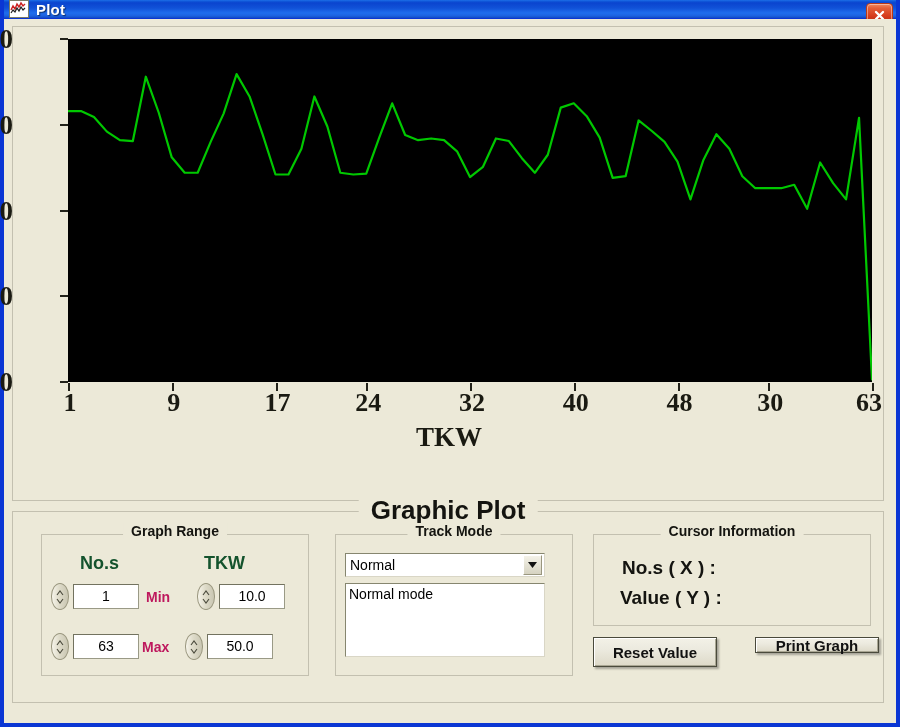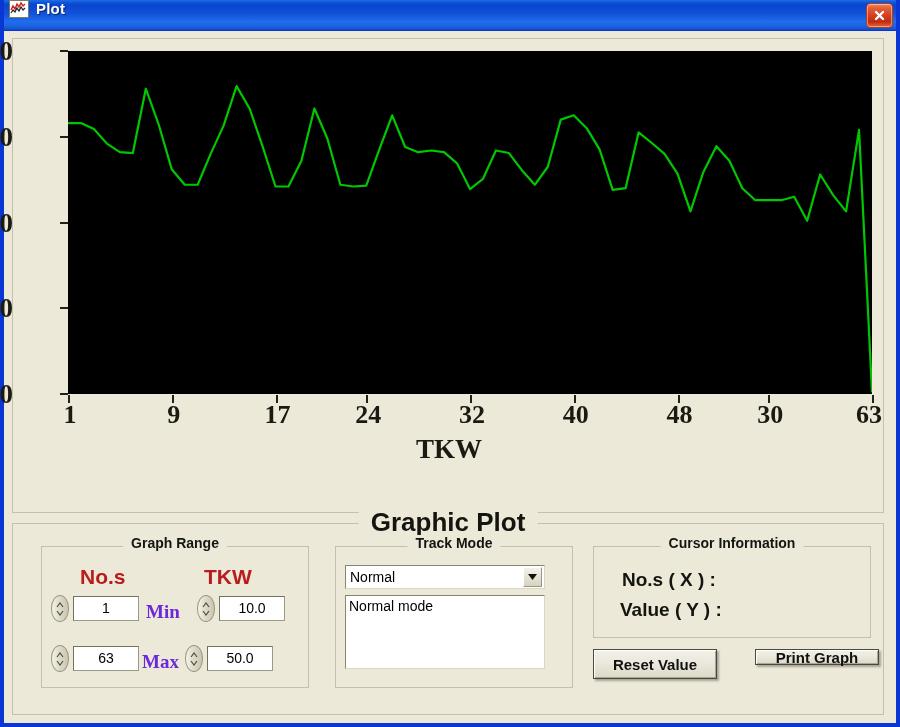--- a/index.html
+++ b/index.html
@@ -25,26 +25,26 @@
     left: 0; top: 0;
     width: 900px;
     height: 727px;
     box-sizing: border-box;
     border: 4px solid #0a36d4;
     border-top: none;
     background: #ece9d8;
   }
   .titlebar {
     position: relative;
-    height: 31px;
+    height: 19px;
     background: linear-gradient(to bottom,
         #1d6fe8 0%, #0f56d8 8%, #0a44cf 16%,
         #1152d8 45%, #1f6ded 72%, #1c62e0 88%, #1149c4 100%);
     display: flex;
-    align-items: flex-start;
+    align-items: flex-end;
     padding-left: 5px;
     box-sizing: border-box;
     border-bottom: 1px solid #0a36d4;
   }
   .title-icon {
     width: 18px;
     height: 16px;
     background: #ffffff;
     border: 1px solid #7b7b64;
     margin-right: 7px;
@@ -202,22 +202,22 @@
     color: #141410;
     white-space: nowrap;
   }
 
   
   #graph-range { left: 28px; top: 22px; width: 268px; height: 142px; }
   .col-header {
     position: absolute;
     font-family: "Liberation Sans", sans-serif;
     font-weight: bold;
-    font-size: 21px;
-    color: #b91c1c;
+    font-size: 18px;
+    color: #14532d;
     white-space: nowrap;
   }
   .spin-row { position: absolute; display: flex; align-items: center; }
   .spinner {
     width: 18px;
     height: 27px;
     border-radius: 9px / 13px;
     background: linear-gradient(to right, #f6f4ea 0%, #dedbc9 45%, #c9c6b2 100%);
     border: 1px solid #9a977f;
     display: flex;
@@ -240,24 +240,24 @@
     font-family: "Liberation Sans", sans-serif;
     font-size: 14px;
     color: #000;
     text-align: center;
     line-height: 23px;
     box-sizing: border-box;
     cursor: text;
   }
   .minmax-label {
     position: absolute;
-    font-family: Liberation Serif, serif;
-    font-weight: bold;
-    font-size: 19px;
-    color: #6d28d9;
+    font-family: Liberation Sans, sans-serif;
+    font-weight: bold;
+    font-size: 14px;
+    color: #be185d;
   }
 
   
   #track-mode { left: 322px; top: 22px; width: 238px; height: 142px; }
   .combo {
     position: absolute;
     left: 9px;
     top: 18px;
     width: 200px;
     height: 24px;

